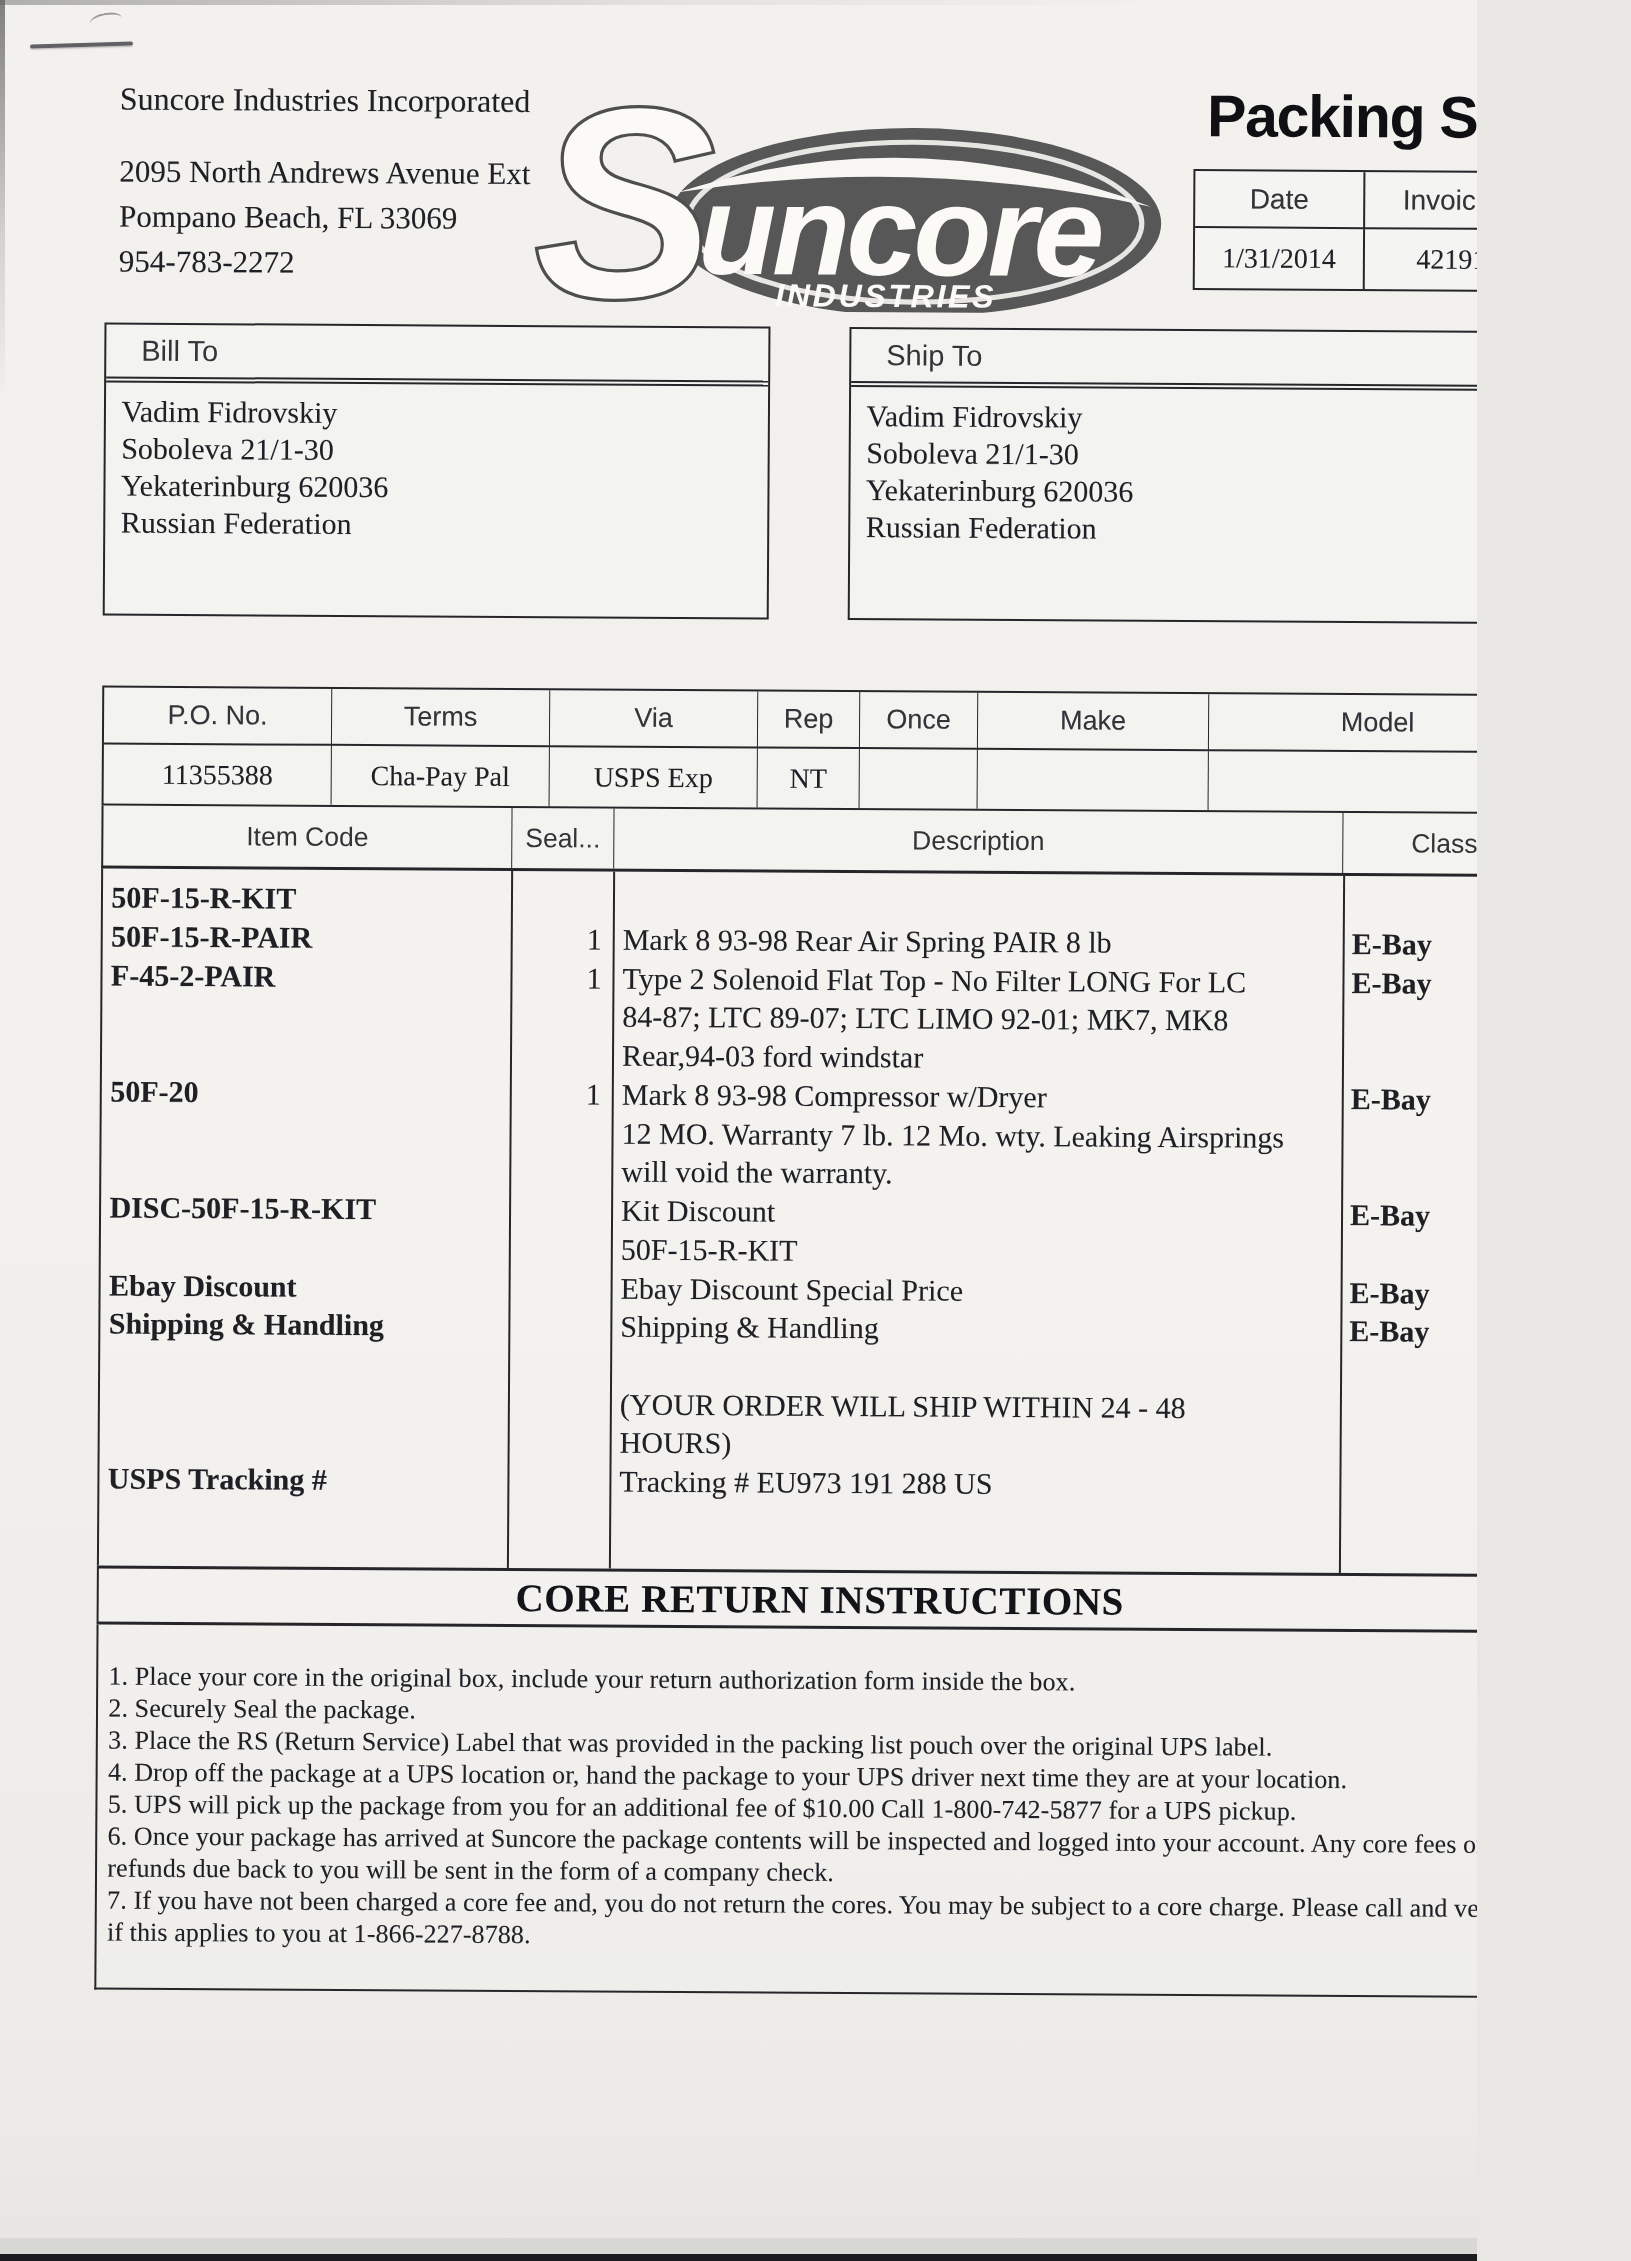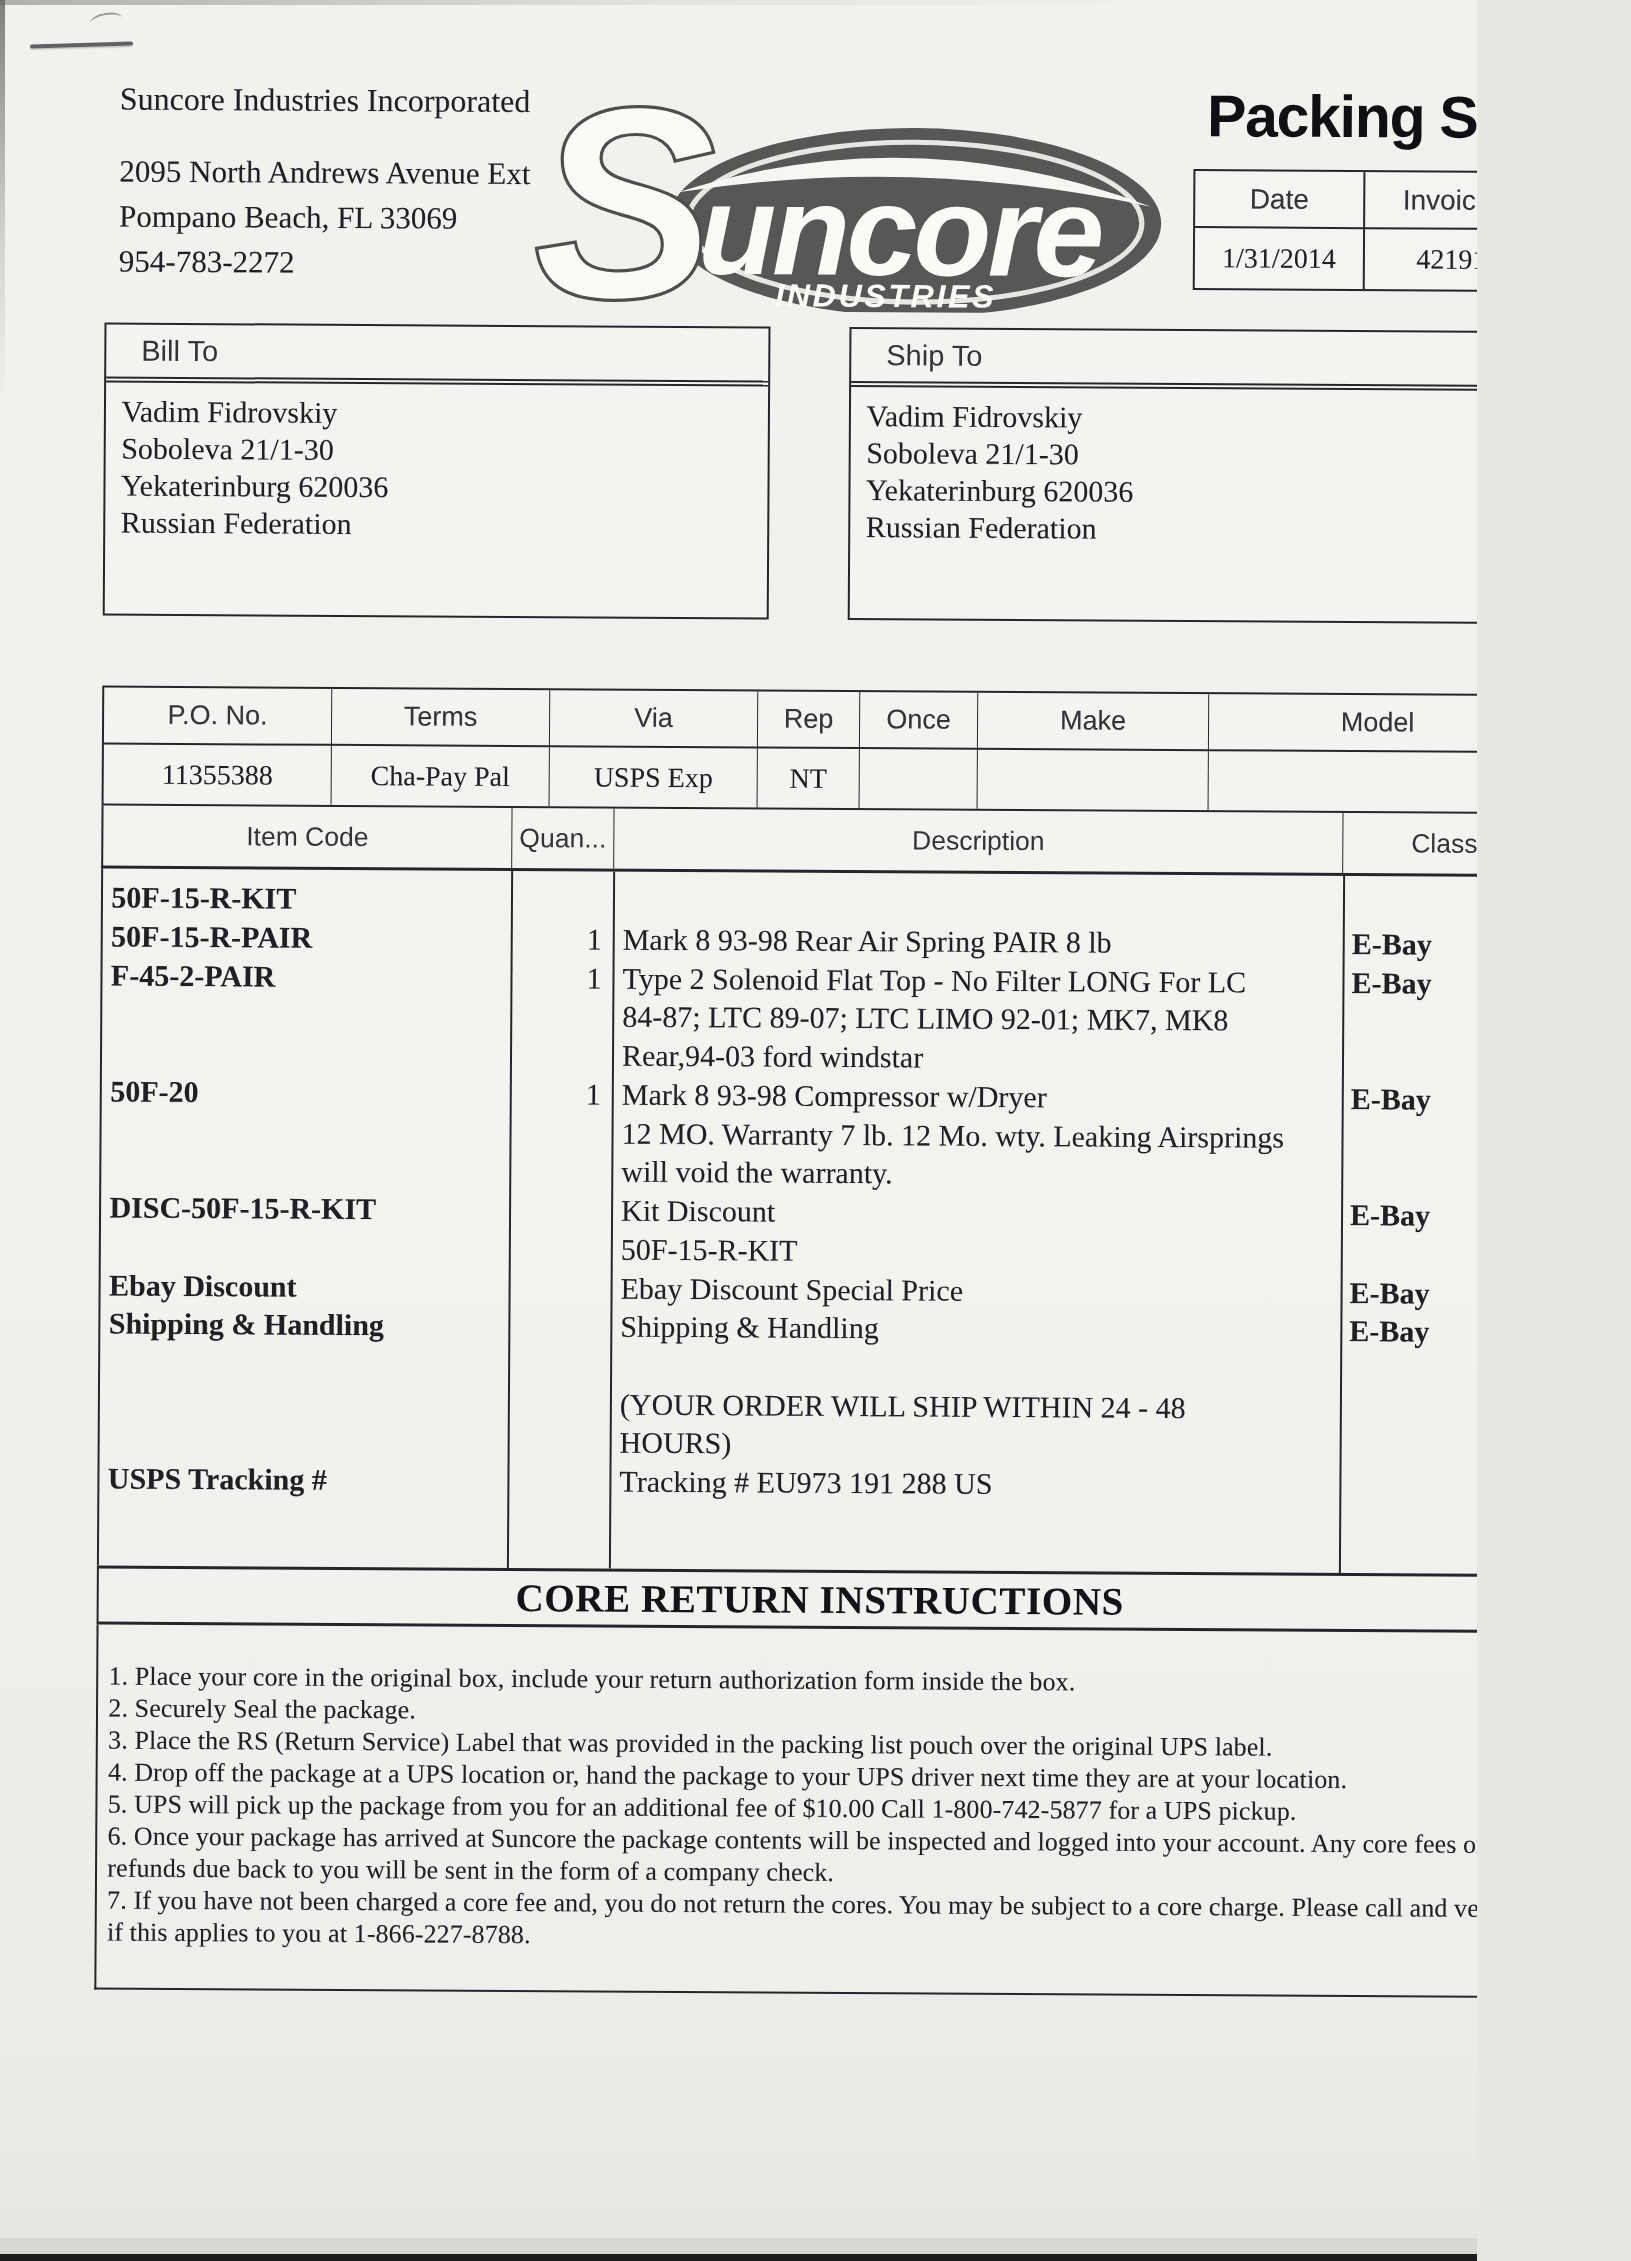--- a/index.html
+++ b/index.html
@@ -154,21 +154,21 @@
       <div class="otv">Cha-Pay Pal</div>
       <div class="otv">USPS Exp</div>
       <div class="otv">NT</div>
       <div class="otv"></div>
       <div class="otv"></div>
       <div class="otv"></div>
     </div>
 
     <div class="items-header">
       <div class="fc">Item Code</div>
-      <div>Quan...</div>
+      <div>Seal...</div>
       <div>Description</div>
       <div>Class</div>
     </div>
 
     <div class="ibody serif">
       <div class="colsep sep1"></div>
       <div class="colsep sep2"></div>
       <div class="colsep sep3"></div>
 
       <div class="irow" style="top:10.3px">

